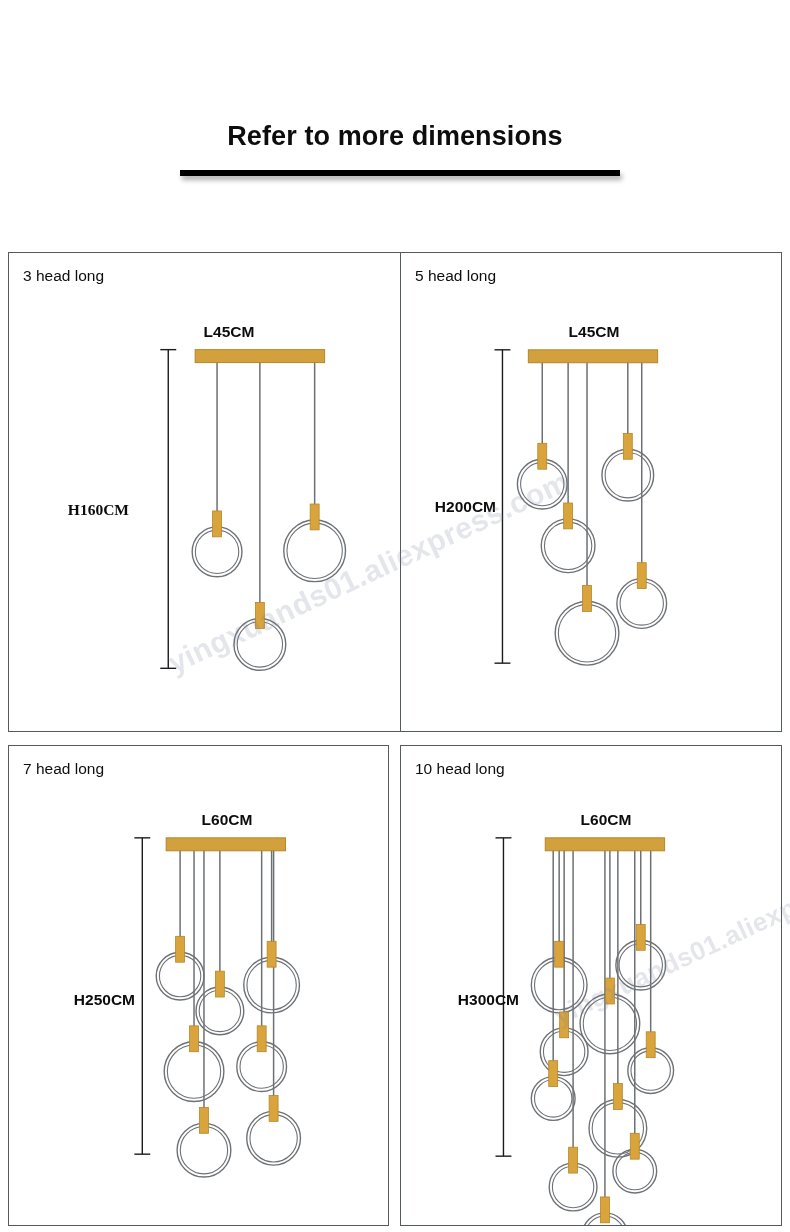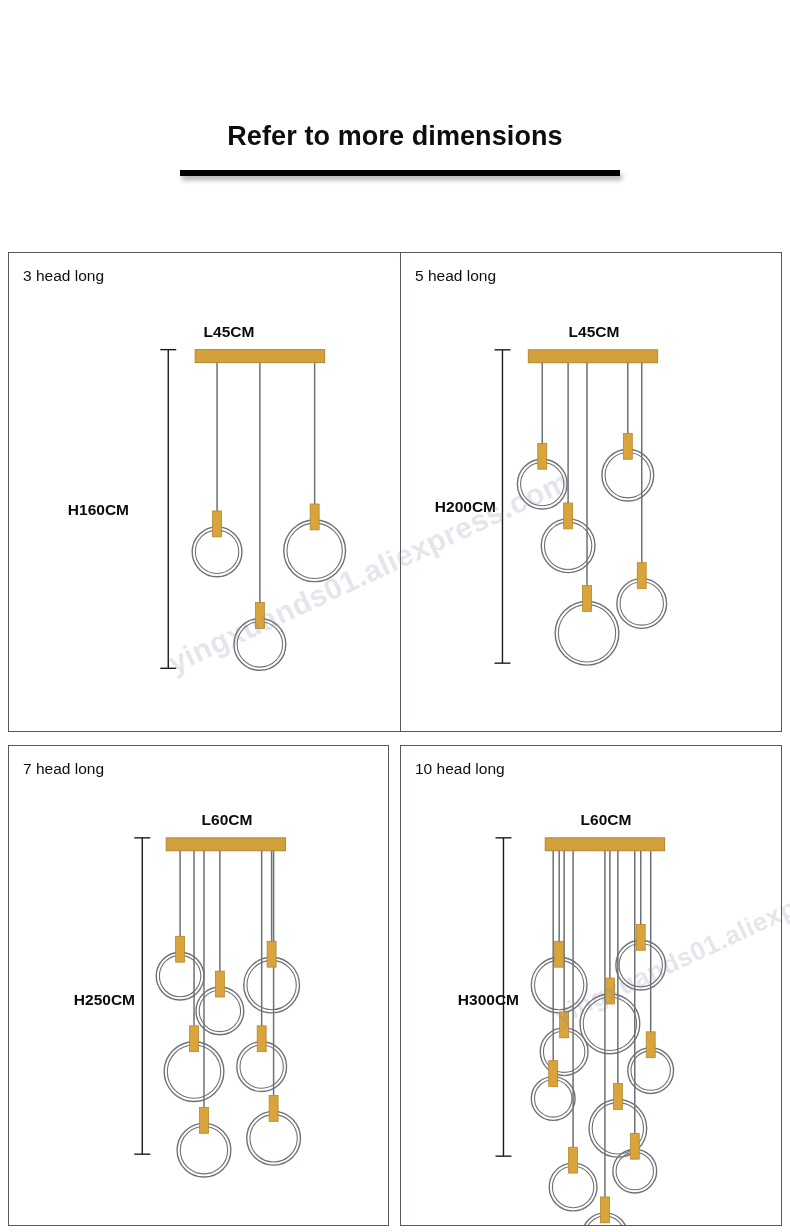--- a/index.html
+++ b/index.html
@@ -139,21 +139,21 @@
           <circle cx="220" cy="381" r="22.8" fill="none" stroke="#6E7276" stroke-width="1.1"></circle>
           <rect x="215.5" y="339" width="9" height="26" fill="#D9A43B" stroke="#B5862A" stroke-width="0.8"></rect>
         </g>
         <g>
           <circle cx="275" cy="287" r="31" fill="none" stroke="#6E7276" stroke-width="1.4"></circle>
           <circle cx="275" cy="287" r="27.8" fill="none" stroke="#6E7276" stroke-width="1.1"></circle>
           <rect x="270.5" y="240" width="9" height="26" fill="#D9A43B" stroke="#B5862A" stroke-width="0.8"></rect>
         </g>
       </svg>
       <div class="width-label" style="left: 220px; top: 58px;">L45CM</div>
-      <div class="height-label" style="left: 120px; top: 245px;">H160CM</div>
+      <div class="height-label" style="left: 120px; top: 245px; font-family: Liberation Serif, serif;">H160CM</div>
     </div>
 </div>
 
 <div class="panel" id="panel-5head">
   <div class="panel-label">5 head long</div>
   <div class="stage">
       <svg viewBox="0 0 382 480" width="382" height="480">
         <g>
           <line x1="102" y1="85" x2="102" y2="400" stroke="#1b1b1b" stroke-width="1.4"></line>
           <line x1="94" y1="85" x2="110" y2="85" stroke="#1b1b1b" stroke-width="1.4"></line>

